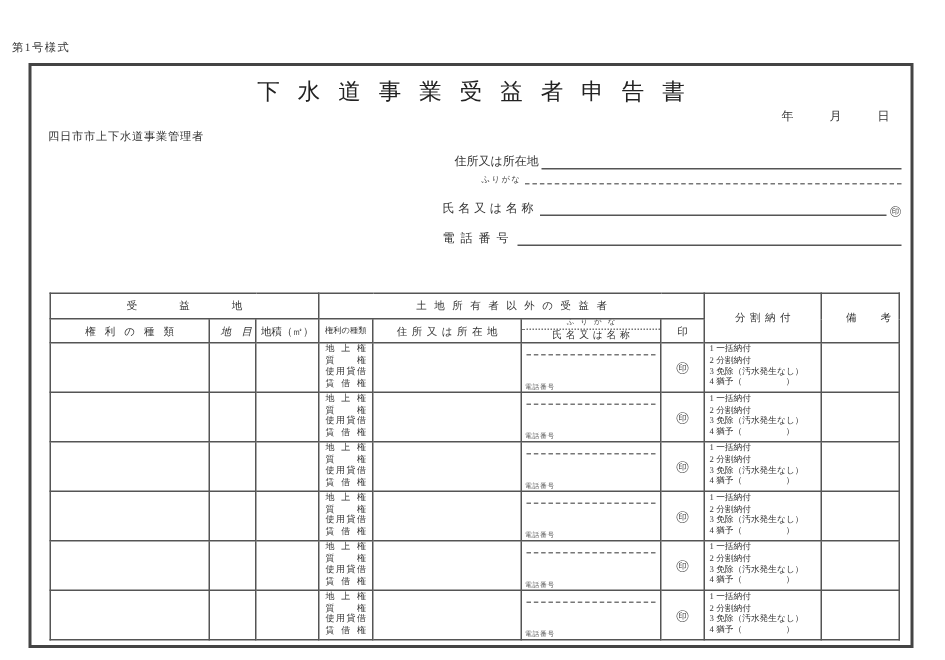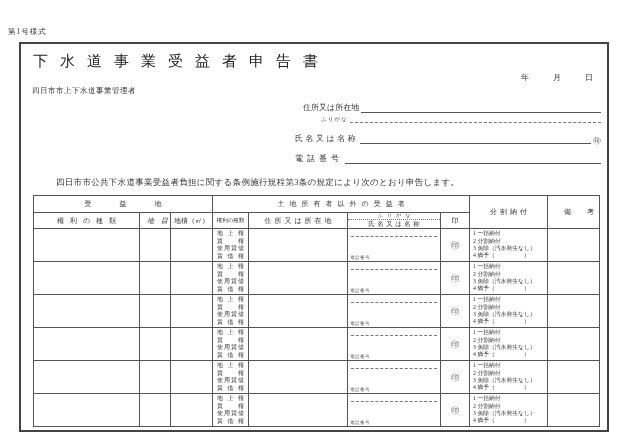--- a/index.html
+++ b/index.html
@@ -7,21 +7,21 @@
     width:630px;height:440px;position:relative;overflow:hidden;
     background:#ffffff;color:#333;
     font-family:"Liberation Serif", serif;
   }
   .form-number{position:absolute;left:8px;top:27px;font-size:7.5px;letter-spacing:1px;}
   .form-box{
     position:absolute;left:19px;top:42px;width:586px;height:386px;
     border:2px solid #444;background:#fff;
   }
   .title{
-    position:absolute;left:0;top:8px;width:100%;
+    position:absolute;left:0;top:8px;width:100%;text-align:center;
     font-size:15px;letter-spacing:12px;text-indent:12px;color:#222;white-space:nowrap;
   }
   .date-line{
     position:absolute;right:14px;top:28px;font-size:8px;color:#333;
     display:flex;gap:24px;
   }
   .addressee{position:absolute;left:11px;top:42px;font-size:7.5px;letter-spacing:.5px;}
   
   .owner-block{position:absolute;left:268px;top:58px;width:312px;font-size:8px;}
   .owner-heading{margin-left:6px;margin-bottom:0;}
@@ -92,21 +92,20 @@
       <span class="lbl sp2" style="margin-left:6px;">氏名又は名称</span>
       <span class="fill"></span>
       <span class="seal-inline">㊞</span>
     </div>
     <div class="line-row" style="margin-top:9px;">
       <span class="lbl sp4" style="margin-left:6px;">電話番号</span>
       <span class="fill"></span>
     </div>
   </div>
 
-  <div class="declaration">四日市市公共下水道事業受益者負担に関する条例施行規程第3条の規定により次のとおり申告します。</div>
 
   <table class="benef">
     <colgroup>
       <col style="width:106px">
         <col style="width:31px">
         <col style="width:42px">
       <col style="width:36px">
         <col style="width:99px">
         <col style="width:93px">
       <col style="width:29px">

